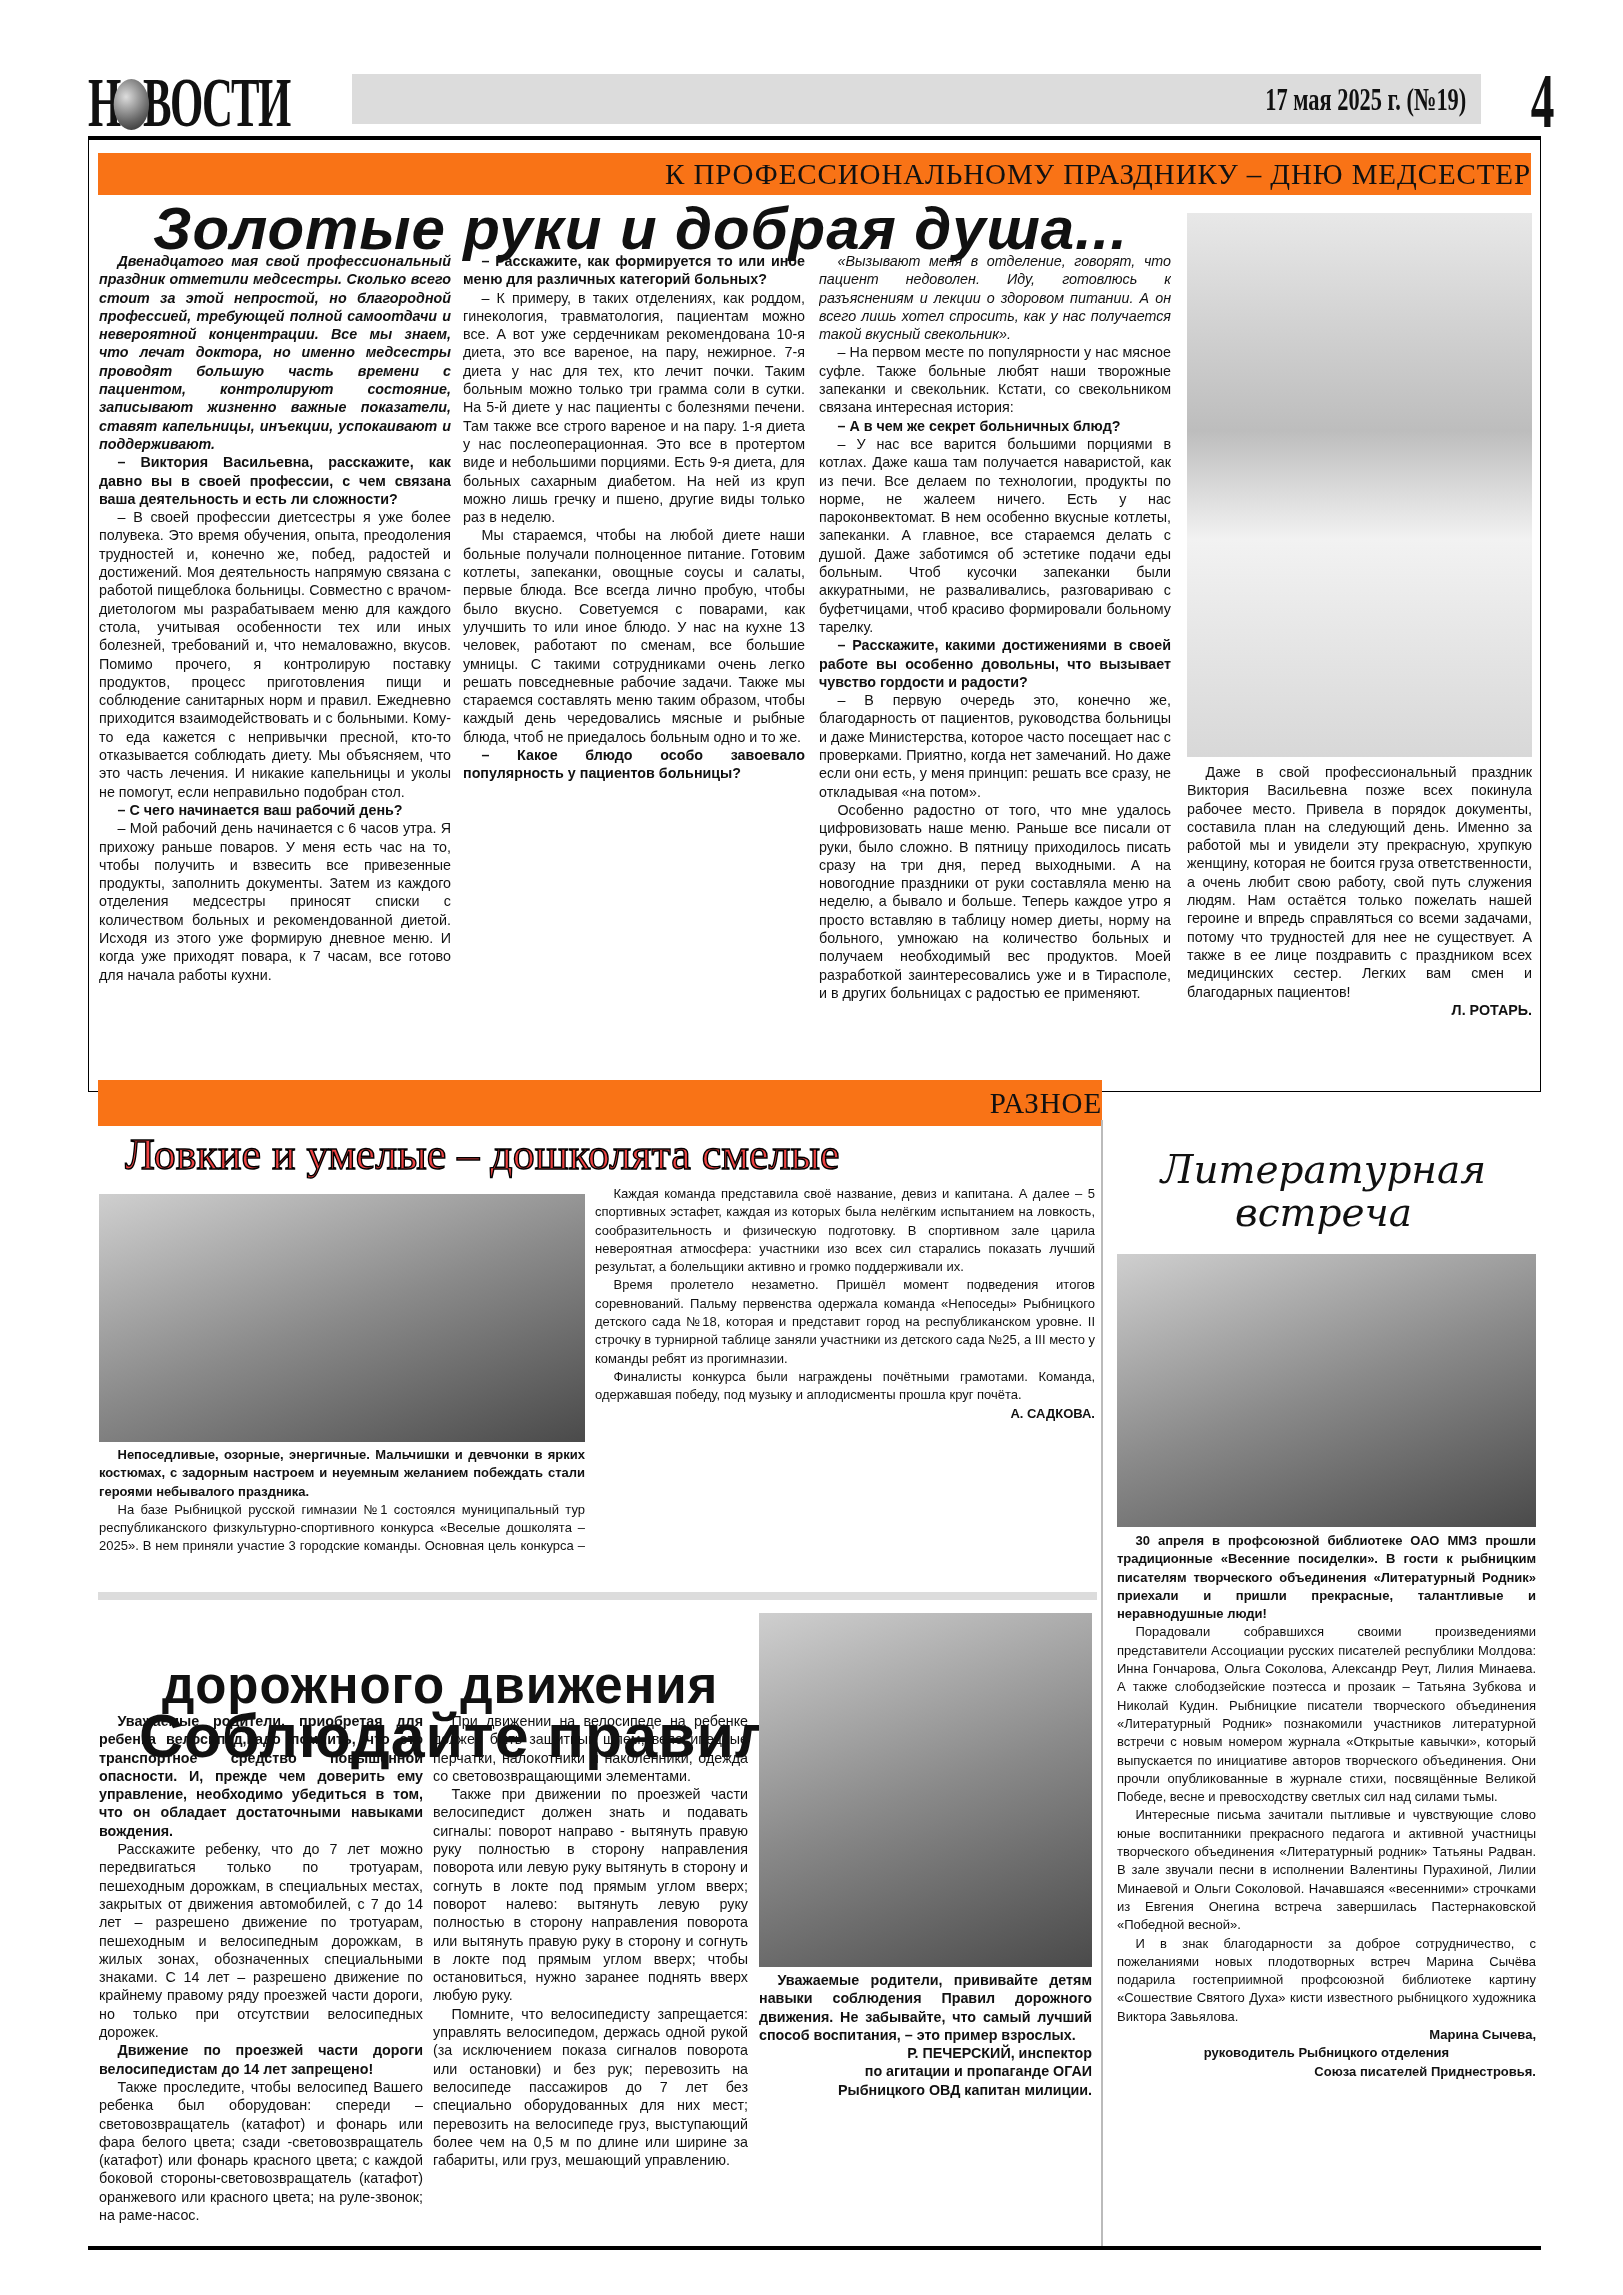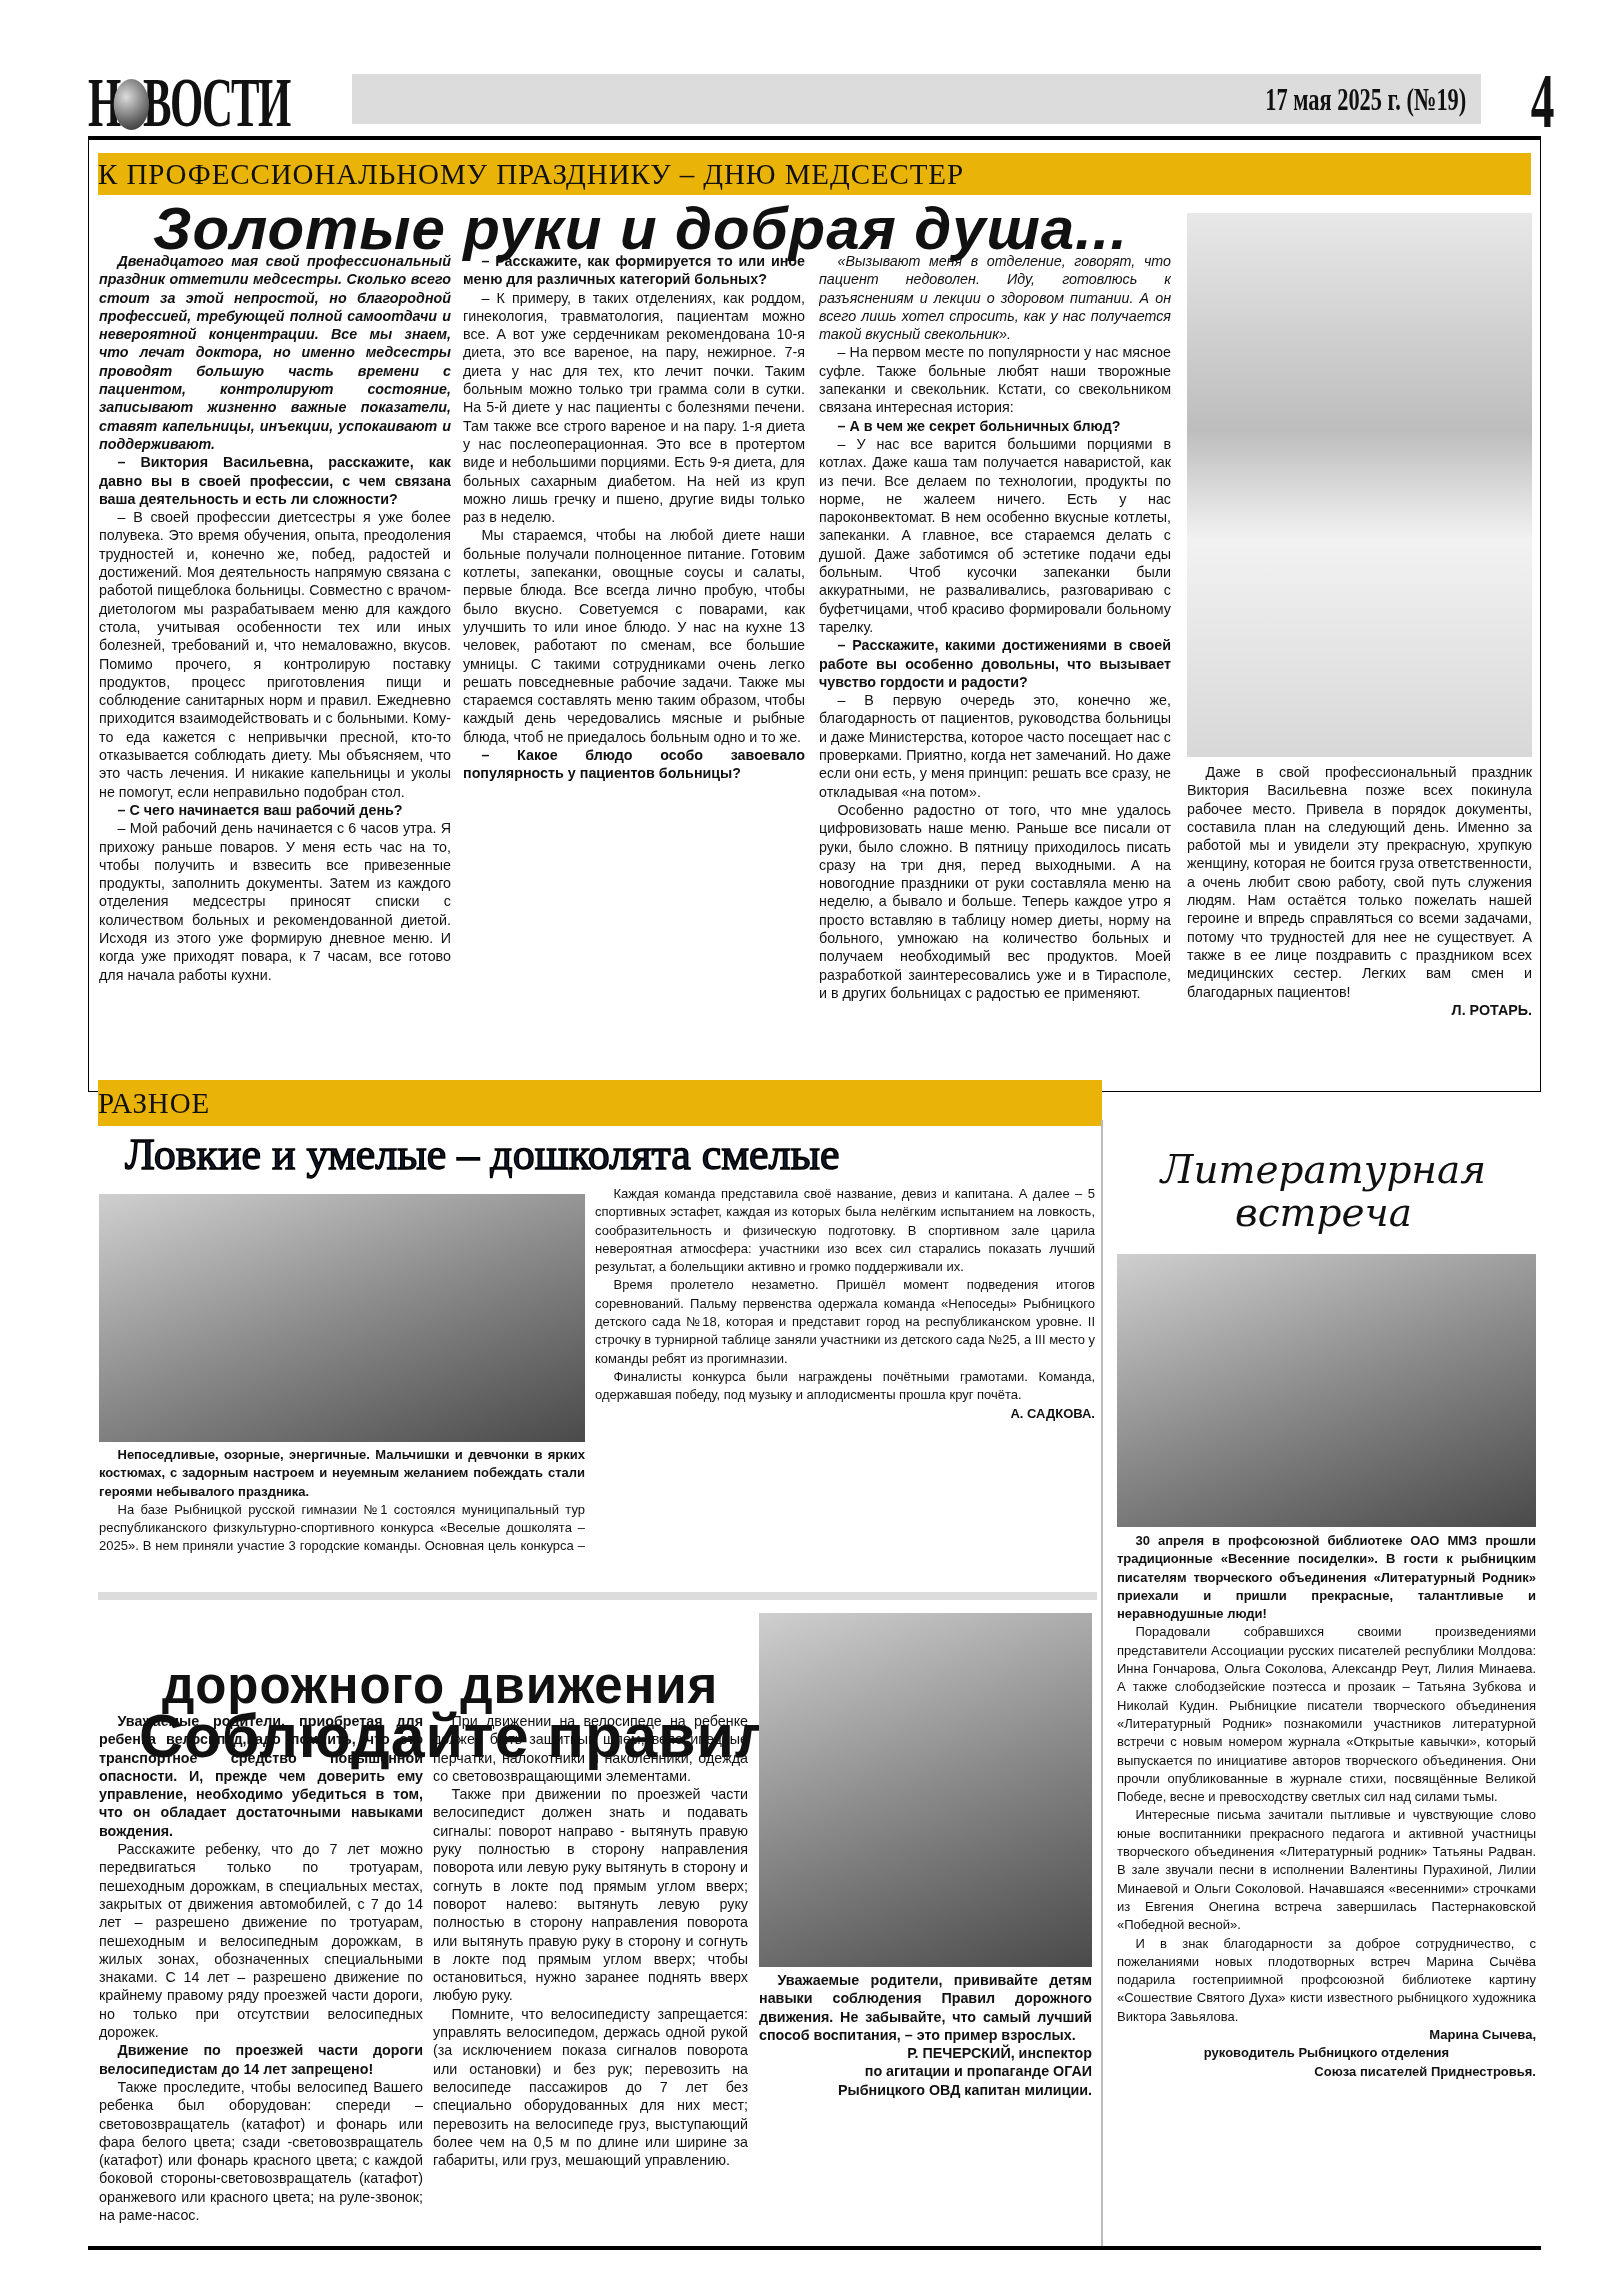--- a/index.html
+++ b/index.html
@@ -5,29 +5,29 @@
 *{box-sizing:border-box;margin:0;padding:0}
 body{width:1623px;height:2295px;background:#fff;font-family:"Liberation Sans",sans-serif;color:#111;position:relative;overflow:hidden}
 .abs{position:absolute}
 .masthead-logo{left:88px;top:69px;font-family:"Liberation Serif",serif;font-size:69px;font-weight:bold;letter-spacing:-2.8px;transform:scaleX(.62);transform-origin:left top;line-height:1}
 .globe{display:inline-block;width:38px;height:51px;border-radius:50%;background:radial-gradient(circle at 35% 35%,#ddd,#666 60%,#222);vertical-align:-3.7px;transform:scaleX(1.5)}
 .masthead-bar{left:352px;top:74px;width:1129px;height:50px;background:#dcdcdc}
 .masthead-date{right:157px;top:81px;font-family:"Liberation Serif",serif;font-weight:bold;font-size:32px;transform:scaleX(.7);transform-origin:right top}
 .page-num{right:69px;top:56px;font-family:"Liberation Serif",serif;font-weight:bold;font-size:79px;transform:scaleX(.6);transform-origin:right top}
 .rule{left:88px;top:136px;width:1453px;height:4.2px;background:#000}
 .frame{border:1.9px solid #000}
-.section-bar{background:#eab308;text-align:left;font-family:"Liberation Serif",serif;font-size:29px;letter-spacing:0.9px}
+.section-bar{background:#f97316;text-align:right;font-family:"Liberation Serif",serif;font-size:29px;letter-spacing:0.9px}
 .h1{font-weight:bold;font-style:italic;font-size:60px;letter-spacing:0.9px;white-space:nowrap}
 .col{font-size:14.3px;line-height:18.3px;text-align:justify;hyphens:auto}
 .col p{text-indent:18.5px}
 .col p.b{font-weight:bold}
 .col p.bi{font-weight:bold;font-style:italic}
 .col p.sig{font-weight:bold;text-align:right;text-indent:0}
 .photo{background:linear-gradient(160deg,#cfcfcf,#8a8a8a 50%,#4a4a4a)}
-.outline{font-family:"Liberation Serif",serif;font-size:44px;color:#0f172a;-webkit-text-stroke:1.4px #000;white-space:nowrap}
+.outline{font-family:"Liberation Serif",serif;font-size:44px;color:#ef4444;-webkit-text-stroke:1.4px #000;white-space:nowrap}
 .script{font-family:"DejaVu Serif",serif;font-style:italic;font-size:39px;text-align:center;line-height:43px}
 .caption{font-size:13px;line-height:18.3px;text-align:justify}
 .caption p{text-indent:18.5px}
 </style>
 </head>
 <body>
 
 <div class="abs masthead-bar"></div>
 <div class="abs masthead-logo">Н<span class="globe"></span>ВОСТИ</div>
 <div class="abs masthead-date">17 мая 2025 г. (№19)</div>

